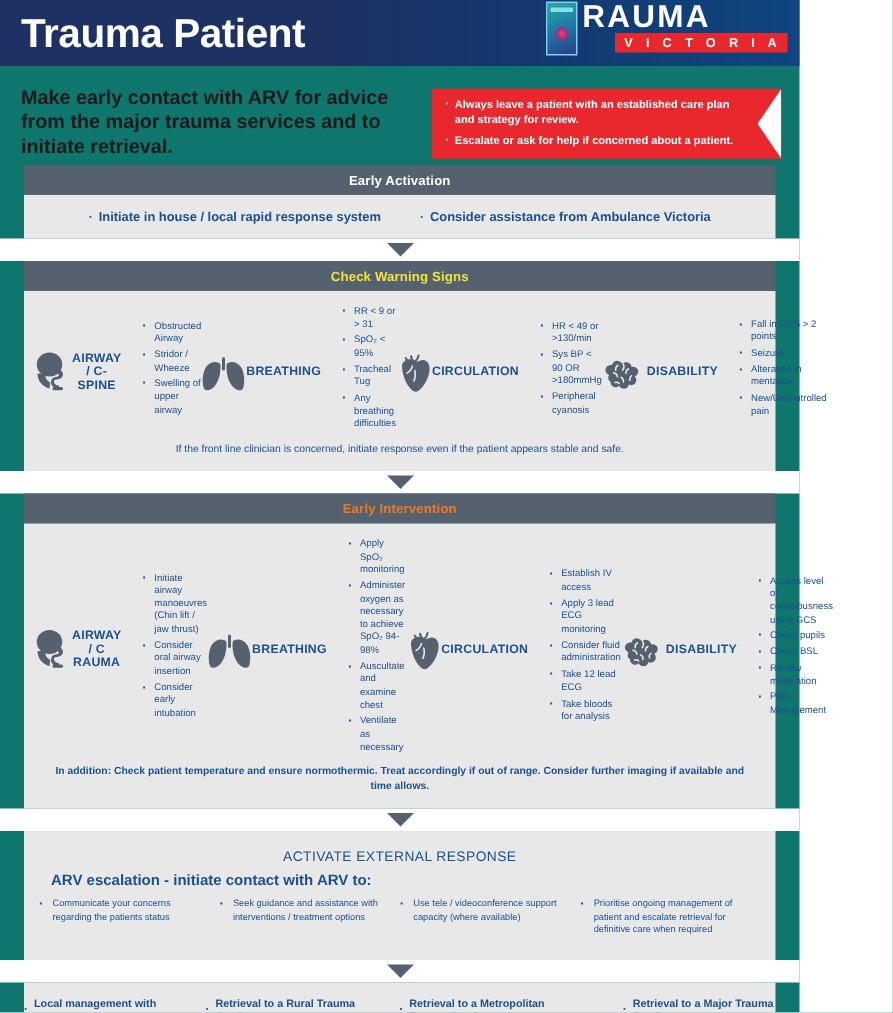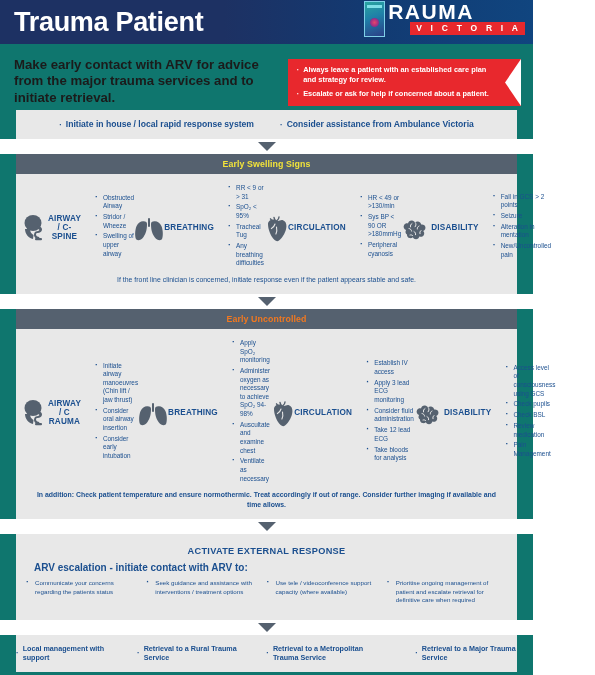--- a/index.html
+++ b/index.html
@@ -150,21 +150,21 @@
   .note {
     text-align:center; color:#1b4f8f;
     font-size:6.9px; line-height:10px; font-weight:bold;
     padding: 5px 20px 2px;
   }
   .note.plain { font-weight:normal; }
 
   
   .aer-title {
     text-align:center; color:#1b4f8f;
-    font-size:9.2px; font-weight:bold; letter-spacing:0.3px;
+    font-size:9.2px; font-weight:normal; letter-spacing:0.3px;
     padding: 6px 0 6px;
   }
   .aer-sub {
     color:#1b4f8f; font-size:10px; font-weight:bold;
     padding: 0 0 6px 18px;
   }
   .aer-cols { display:flex; padding: 0 10px 8px; }
   .aer-col { flex:1; padding-right:8px; }
   .aer-col li {
     list-style:none; color:#1b4f8f;
@@ -205,39 +205,40 @@
           <span>Always leave a patient with an established care plan and strategy for review.</span>
         </div>
       <div class="flag-item">
           <span class="b">·</span>
           <span>Escalate or ask for help if concerned about a patient.</span>
         </div>
     </div>
   </div>
 
   <div class="band">
+    <div class="bar-head">Early Activation</div>
     <div class="panel">
       <div class="inline-row">
         <div class="inline-item">
             <span class="b">·</span>
             <span>Initiate in house / local rapid response system</span>
           </div>
         <div class="inline-item">
             <span class="b">·</span>
             <span>Consider assistance from Ambulance Victoria</span>
           </div>
       </div>
     </div>
   </div>
   <div class="arrow-wrap">
       <div class="arrow"></div>
     </div>
 
   <div class="band">
-    <div class="bar-head yellow">Early Swelling Signs</div>
+    <div class="bar-head yellow">Check Warning Signs</div>
     <div class="panel">
       <div class="cols">
 
         <div class="col">
           <div class="col-icon">
             <svg width="26" height="28" viewBox="0 0 26 28">
                 <g fill="#55616f">
                   <ellipse cx="11" cy="9" rx="8.5" ry="8"></ellipse>
                   <path d="M3 15c0 5 3.5 9 8 10l.5-4c-2-1-3.5-3-3.5-6z"></path>
                   <path d="M15 12c3 0 5 1.5 5 3.5S18 19 15.5 19c-1 0-1.5.5-1.5 1.5 0 1.6 1.6 2.5 3.2 2.5l.3 2.2c-3 .2-5.5-1.6-5.5-4.4 0-2 1.2-3.3 3-3.5 1.4-.2 2.3-.6 2.3-1.3 0-.6-.8-1-2.3-1z"></path>
@@ -310,21 +311,21 @@
 
       </div>
       <div class="note plain">If the front line clinician is concerned, initiate response even if the patient appears stable and safe.</div>
     </div>
   </div>
   <div class="arrow-wrap">
       <div class="arrow"></div>
     </div>
 
   <div class="band">
-    <div class="bar-head orange">Early Uncontrolled</div>
+    <div class="bar-head orange">Early Intervention</div>
     <div class="panel">
       <div class="cols">
 
         <div class="col">
           <div class="col-icon">
             <svg width="26" height="28" viewBox="0 0 26 28">
                 <g fill="#55616f">
                   <ellipse cx="11" cy="9" rx="8.5" ry="8"></ellipse>
                   <path d="M3 15c0 5 3.5 9 8 10l.5-4c-2-1-3.5-3-3.5-6z"></path>
                   <path d="M15 12c3 0 5 1.5 5 3.5S18 19 15.5 19c-1 0-1.5.5-1.5 1.5 0 1.6 1.6 2.5 3.2 2.5l.3 2.2c-3 .2-5.5-1.6-5.5-4.4 0-2 1.2-3.3 3-3.5 1.4-.2 2.3-.6 2.3-1.3 0-.6-.8-1-2.3-1z"></path>

